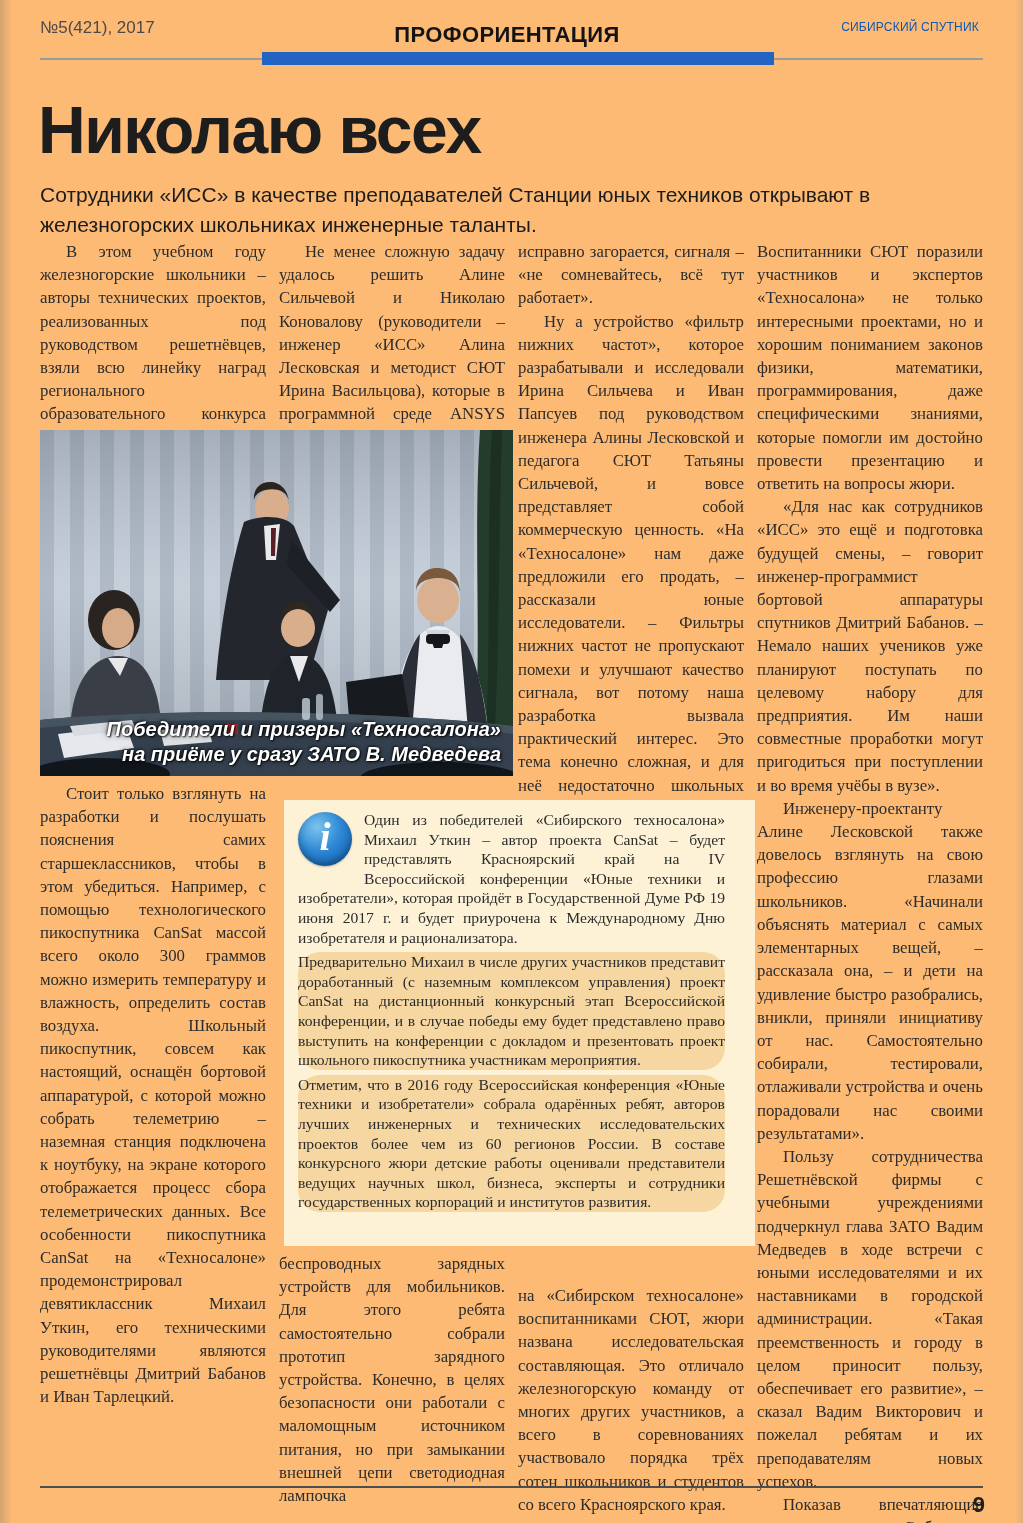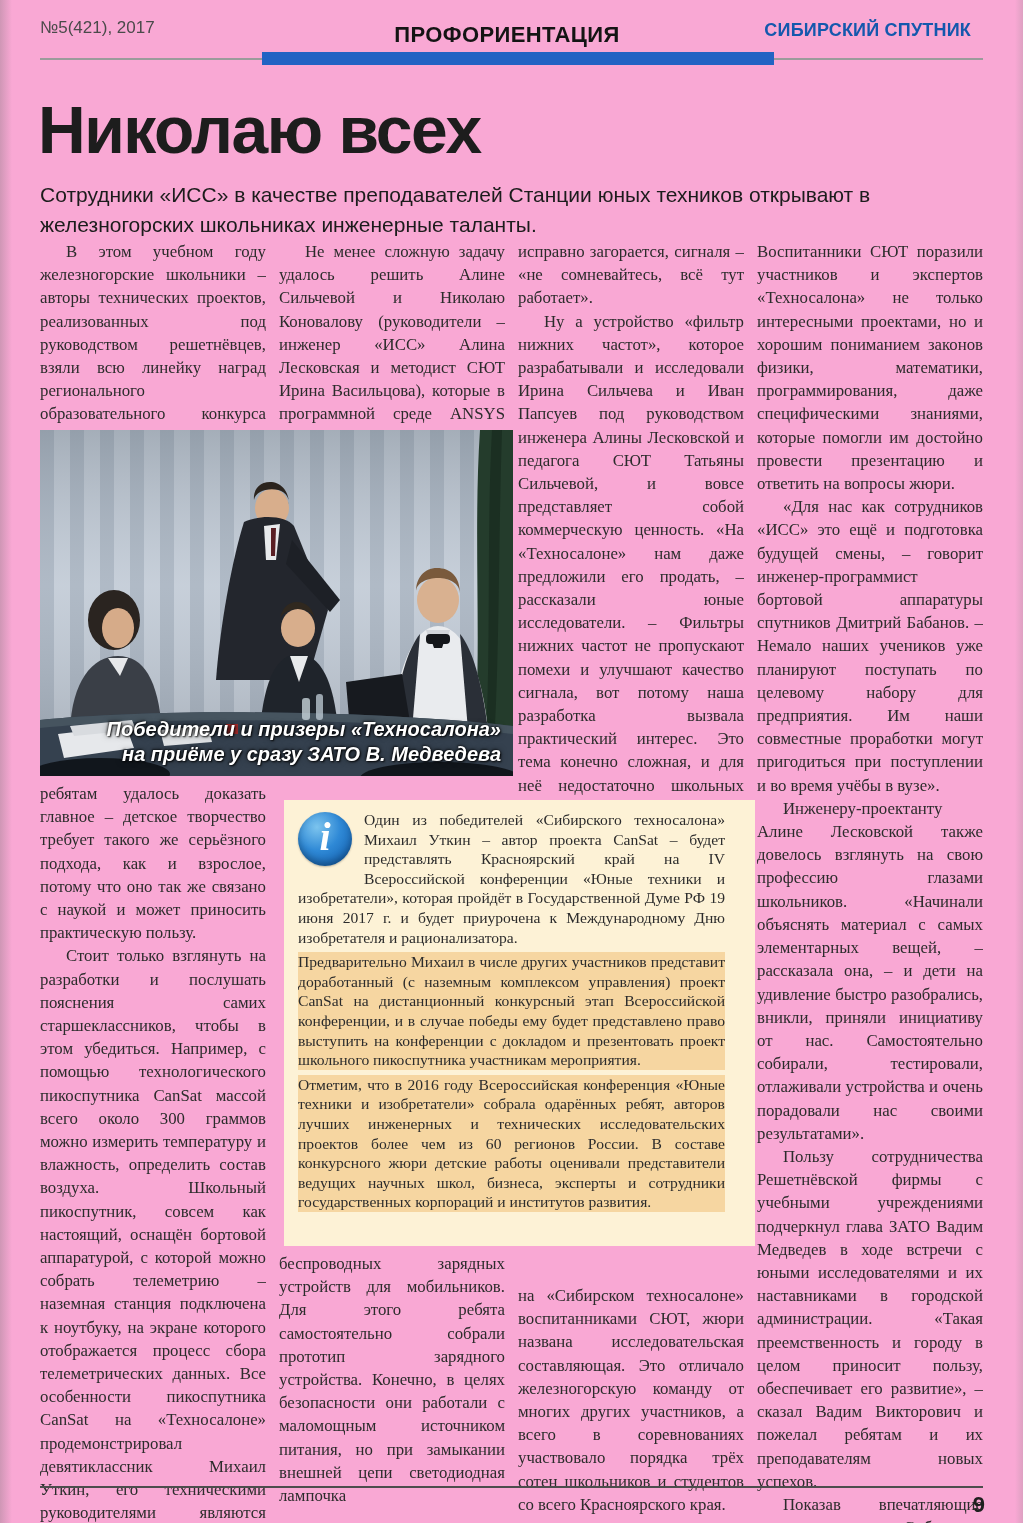--- a/index.html
+++ b/index.html
@@ -1,30 +1,30 @@
 <!DOCTYPE html>
 <html lang="ru"><head>
 <meta charset="utf-8">
 <style>
   html,body{margin:0;padding:0;background:#e9e9e9;}
-  #page{position:relative;width:1023px;height:1523px;background:#f9a8d4;overflow:hidden;
+  #page{position:relative;width:1023px;height:1523px;background:#fdba74;overflow:hidden;
         font-family:"Liberation Serif",serif;}
   
   .edge-left{position:absolute;left:0;top:0;bottom:0;width:12px;
              background:linear-gradient(90deg,rgba(110,110,110,.30),rgba(255,255,255,0));}
   .edge-right{position:absolute;right:0;top:0;bottom:0;width:8px;
              background:linear-gradient(270deg,rgba(140,140,140,.25),rgba(255,255,255,0));}
   
   .hdr-issue{position:absolute;left:40px;top:18px;font-family:"Liberation Sans",sans-serif;
              font-size:17px;color:#4a4a4a;}
   .hdr-section{position:absolute;left:0;right:9px;top:22px;text-align:center;
                font-family:"Liberation Sans",sans-serif;font-weight:bold;font-size:22px;
                color:#141414;letter-spacing:.4px;}
-  .hdr-brand{position:absolute;right:52px;top:20px;font-family:"Liberation Sans",sans-serif;
-             font-weight:bold;font-size:18px;color:#1458ad;letter-spacing:.2px;}
+  .hdr-brand{position:absolute;right:44px;top:20px;font-family:"Liberation Sans",sans-serif;
+             font-weight:normal;font-size:12px;color:#1458ad;letter-spacing:.2px;}
   .hdr-line{position:absolute;left:40px;right:40px;top:58px;height:2px;background:#9b9b9b;}
   .hdr-bar{position:absolute;left:262px;top:52px;width:512px;height:13px;background:#2263c3;}
   
   .title{position:absolute;left:38px;top:92px;font-family:"Liberation Sans",sans-serif;
          font-weight:800;font-size:66px;letter-spacing:-1.5px;color:#1d1d1d;}
   .lede{position:absolute;left:40px;top:180px;width:948px;font-family:"Liberation Sans",sans-serif;
         font-size:21px;line-height:1.42;color:#1c1c1c;}
   
   .col{position:absolute;width:226px;font-size:16.8px;line-height:23.2px;text-align:justify;
        color:#2c2c2c;}
@@ -39,21 +39,21 @@
   .photo svg{position:absolute;left:0;top:0;}
   .photo-caption{position:absolute;right:12px;bottom:8px;text-align:right;
          font-family:"Liberation Sans",sans-serif;font-style:italic;font-weight:bold;
          font-size:20px;line-height:1.28;color:#ffffff;
          text-shadow:1px 1px 2px rgba(0,0,0,.9),-1px -1px 2px rgba(0,0,0,.55),0 0 6px rgba(0,0,0,.5);}
   
   .infobox{position:absolute;left:284px;top:800px;width:471px;height:446px;box-sizing:border-box;
            background:#fdf2d6;padding:10px 14px;font-size:15.6px;line-height:19.6px;
            text-align:justify;color:#2c2c2c;}
   .infobox p{margin:0 16px 5px 0;}
-  .infobox p.hl{background:#f6d6a1;}
+  .infobox p.hl{background:#f6d6a1;border-radius:22px;}
   .info-icon{float:left;width:54px;height:54px;margin:2px 12px 4px 0;border-radius:50%;
            background:radial-gradient(circle at 35% 28%,#7cc4ee 0%,#2f89d6 45%,#0d58a8 100%);
            color:#fff;font-family:"Liberation Serif",serif;font-style:italic;font-weight:bold;
            font-size:40px;text-align:center;line-height:50px;
            box-shadow:inset 0 -4px 7px rgba(0,0,0,.28),0 1px 2px rgba(0,0,0,.25);}
   
   .ftr-line{position:absolute;left:40px;right:40px;top:1486px;height:2px;background:#4d4d4d;}
   .page-num{position:absolute;right:38px;top:1492px;font-family:"Liberation Sans",sans-serif;
             font-weight:bold;font-size:22px;color:#1f1f1f;}
 </style>
@@ -70,21 +70,20 @@
   <div class="hdr-line"></div>
   <div class="hdr-bar"></div>
 
   <div class="title">Николаю всех</div>
   <div class="lede">Сотрудники «ИСС» в качестве преподавателей Станции юных техников открывают в железногорских школьниках инженерные таланты.</div>
 
   <div class="col c1 top">
     <p class="ind">В этом учебном году железногорские школьники – авторы технических проектов, реализованных под руководством решетнёвцев, взяли всю линейку наград регионального образовательного конкурса «Сибирский техносалон». Железногорским</p>
   </div>
   <div class="col c1 c1b">
-    <p>ребятам удалось доказать главное – детское творчество требует такого же серьёзного подхода, как и взрослое, потому что оно так же связано с наукой и может приносить практическую пользу.</p>
     <p class="ind">Стоит только взглянуть на разработки и послушать пояснения самих старшеклассников, чтобы в этом убедиться. Например, с помощью технологического пикоспутника CanSat массой всего около 300 граммов можно измерить температуру и влажность, определить состав воздуха. Школьный пикоспутник, совсем как настоящий, оснащён бортовой аппаратурой, с которой можно собрать телеметрию – наземная станция подключена к ноутбуку, на экране которого отображается процесс сбора телеметрических данных. Все особенности пикоспутника CanSat на «Техносалоне» продемонстрировал девятиклассник Михаил Уткин, его техническими руководителями являются решетнёвцы Дмитрий Бабанов и Иван Тарлецкий.</p>
   </div>
 
   <div class="col c2 top">
     <p class="ind">Не менее сложную задачу удалось решить Алине Сильчевой и Николаю Коновалову (руководители – инженер «ИСС» Алина Лесковская и методист СЮТ Ирина Васильцова), которые в программной среде ANSYS исследовали характеристики</p>
   </div>
   <div class="col c2 c2b">
     <p>беспроводных зарядных устройств для мобильников. Для этого ребята самостоятельно собрали прототип зарядного устройства. Конечно, в целях безопасности они работали с маломощным источником питания, но при замыкании внешней цепи светодиодная лампочка</p>
   </div>
 

